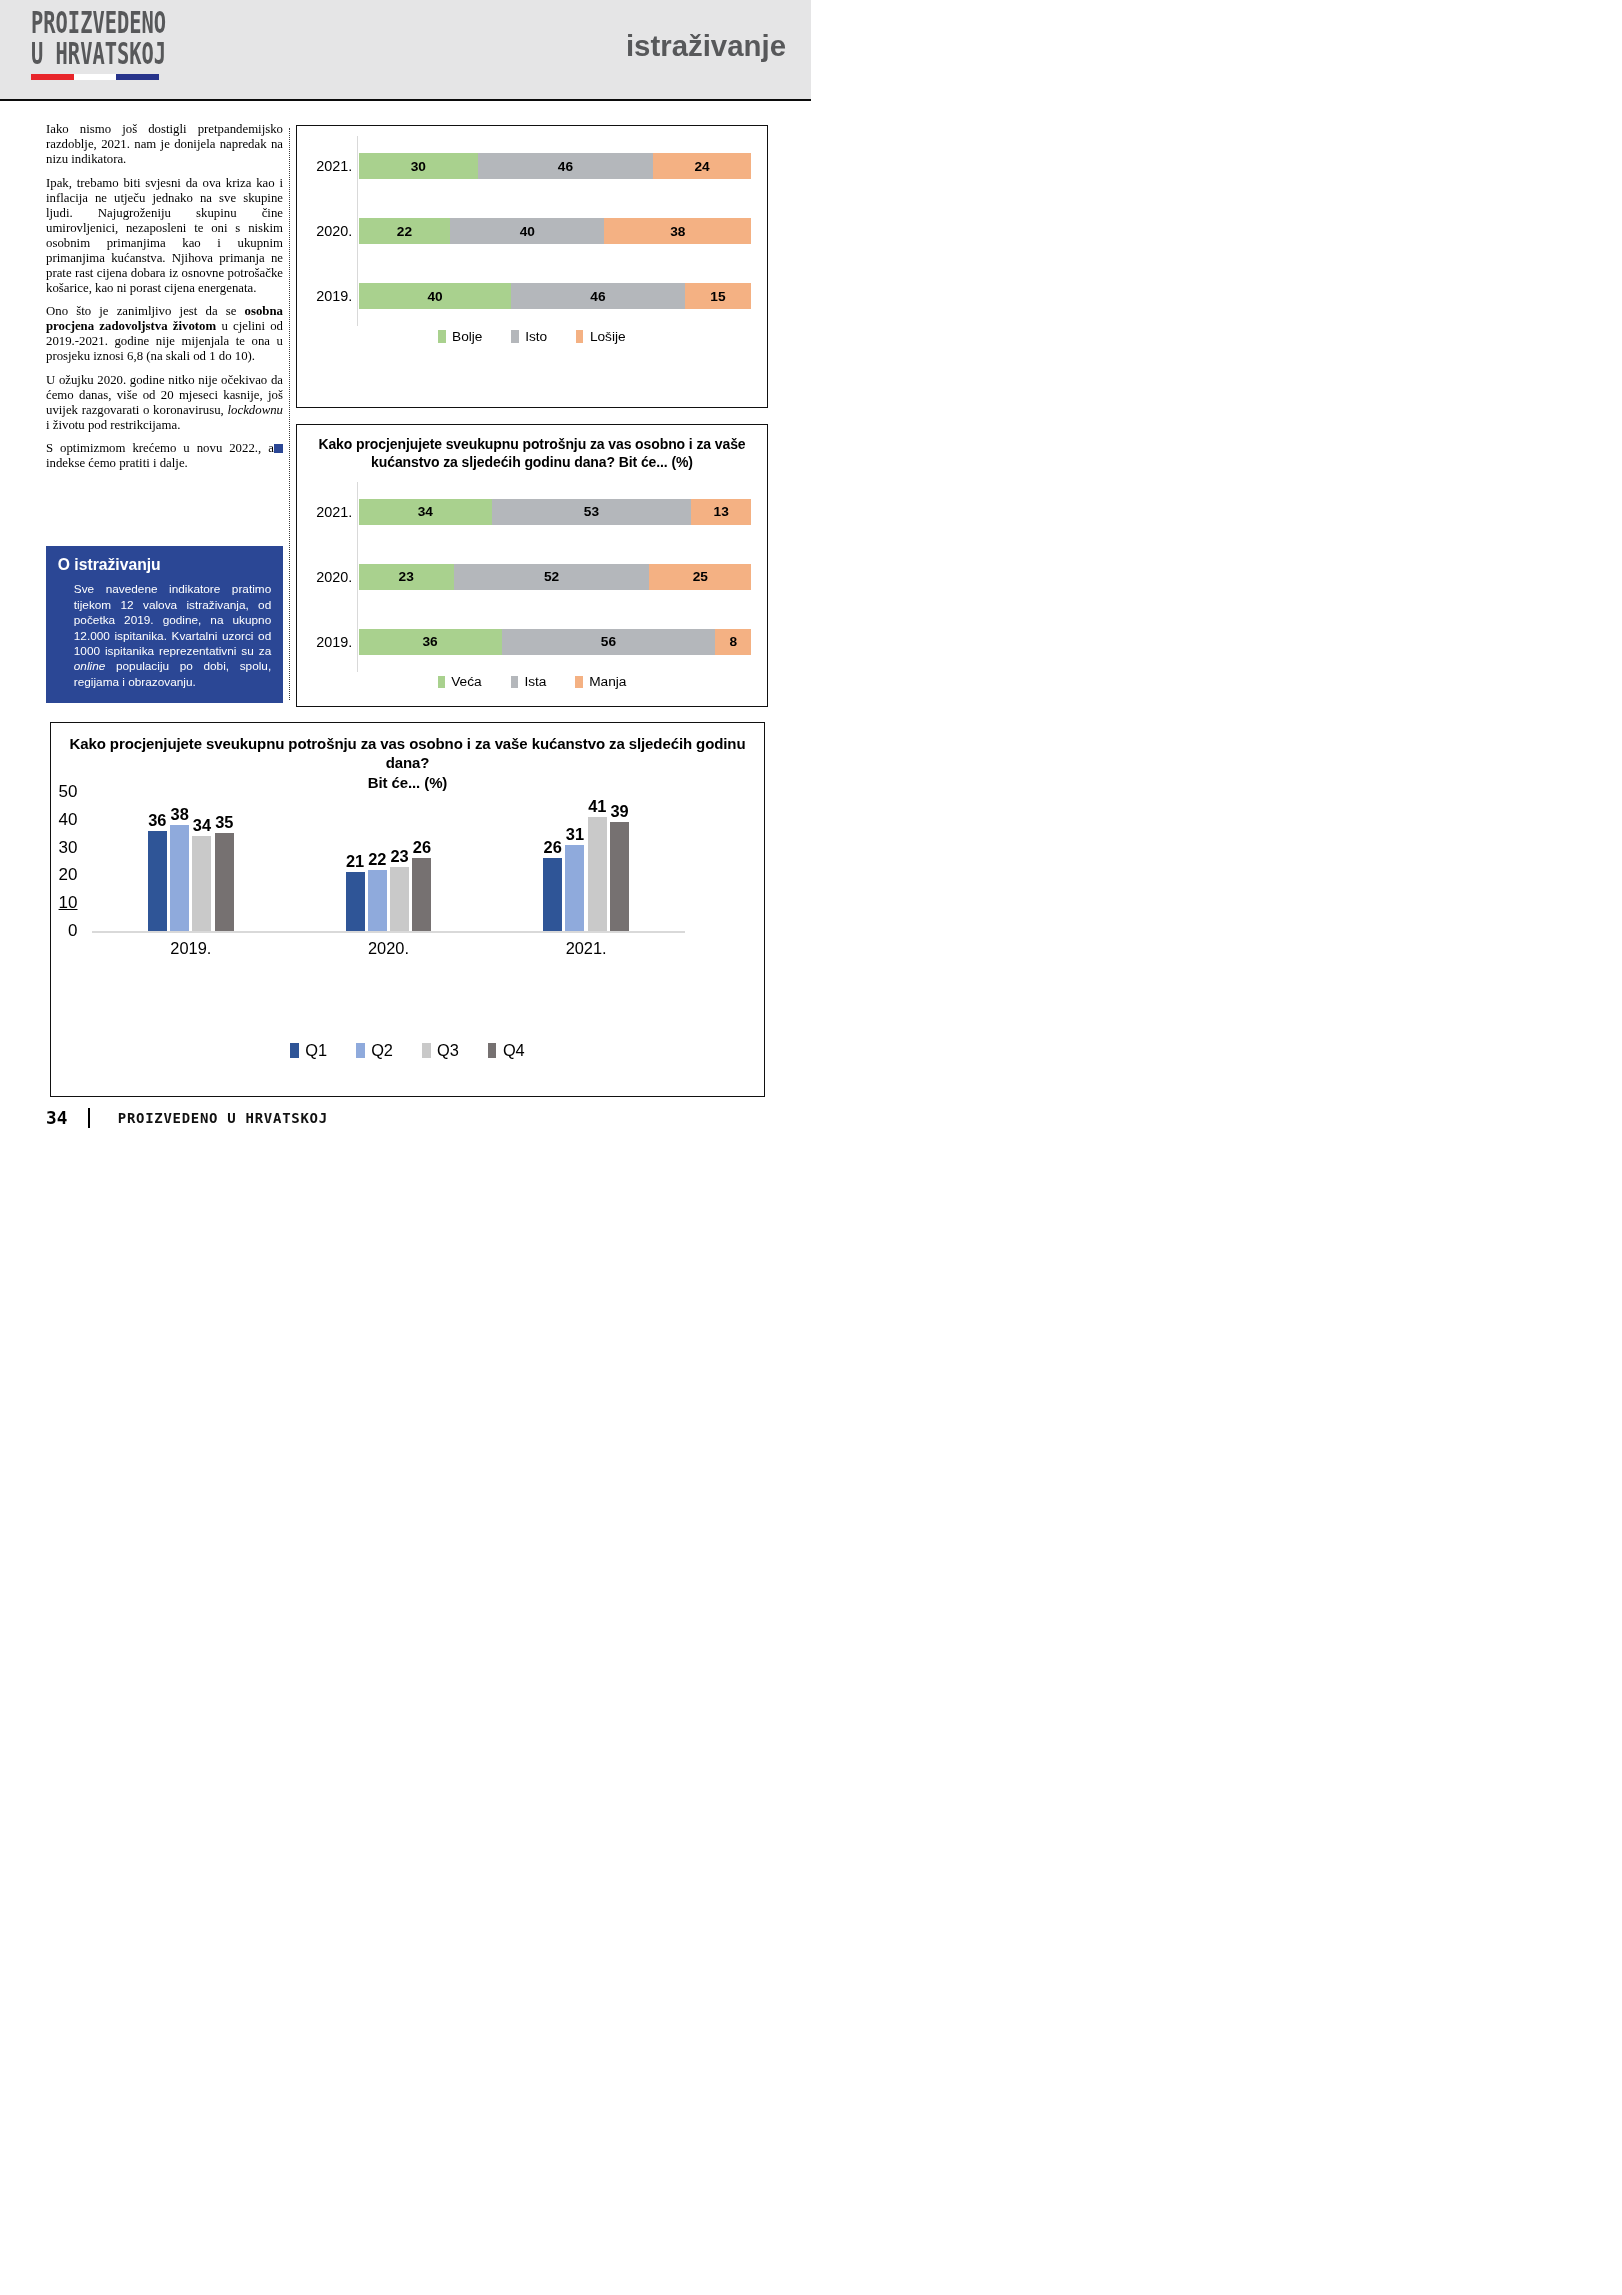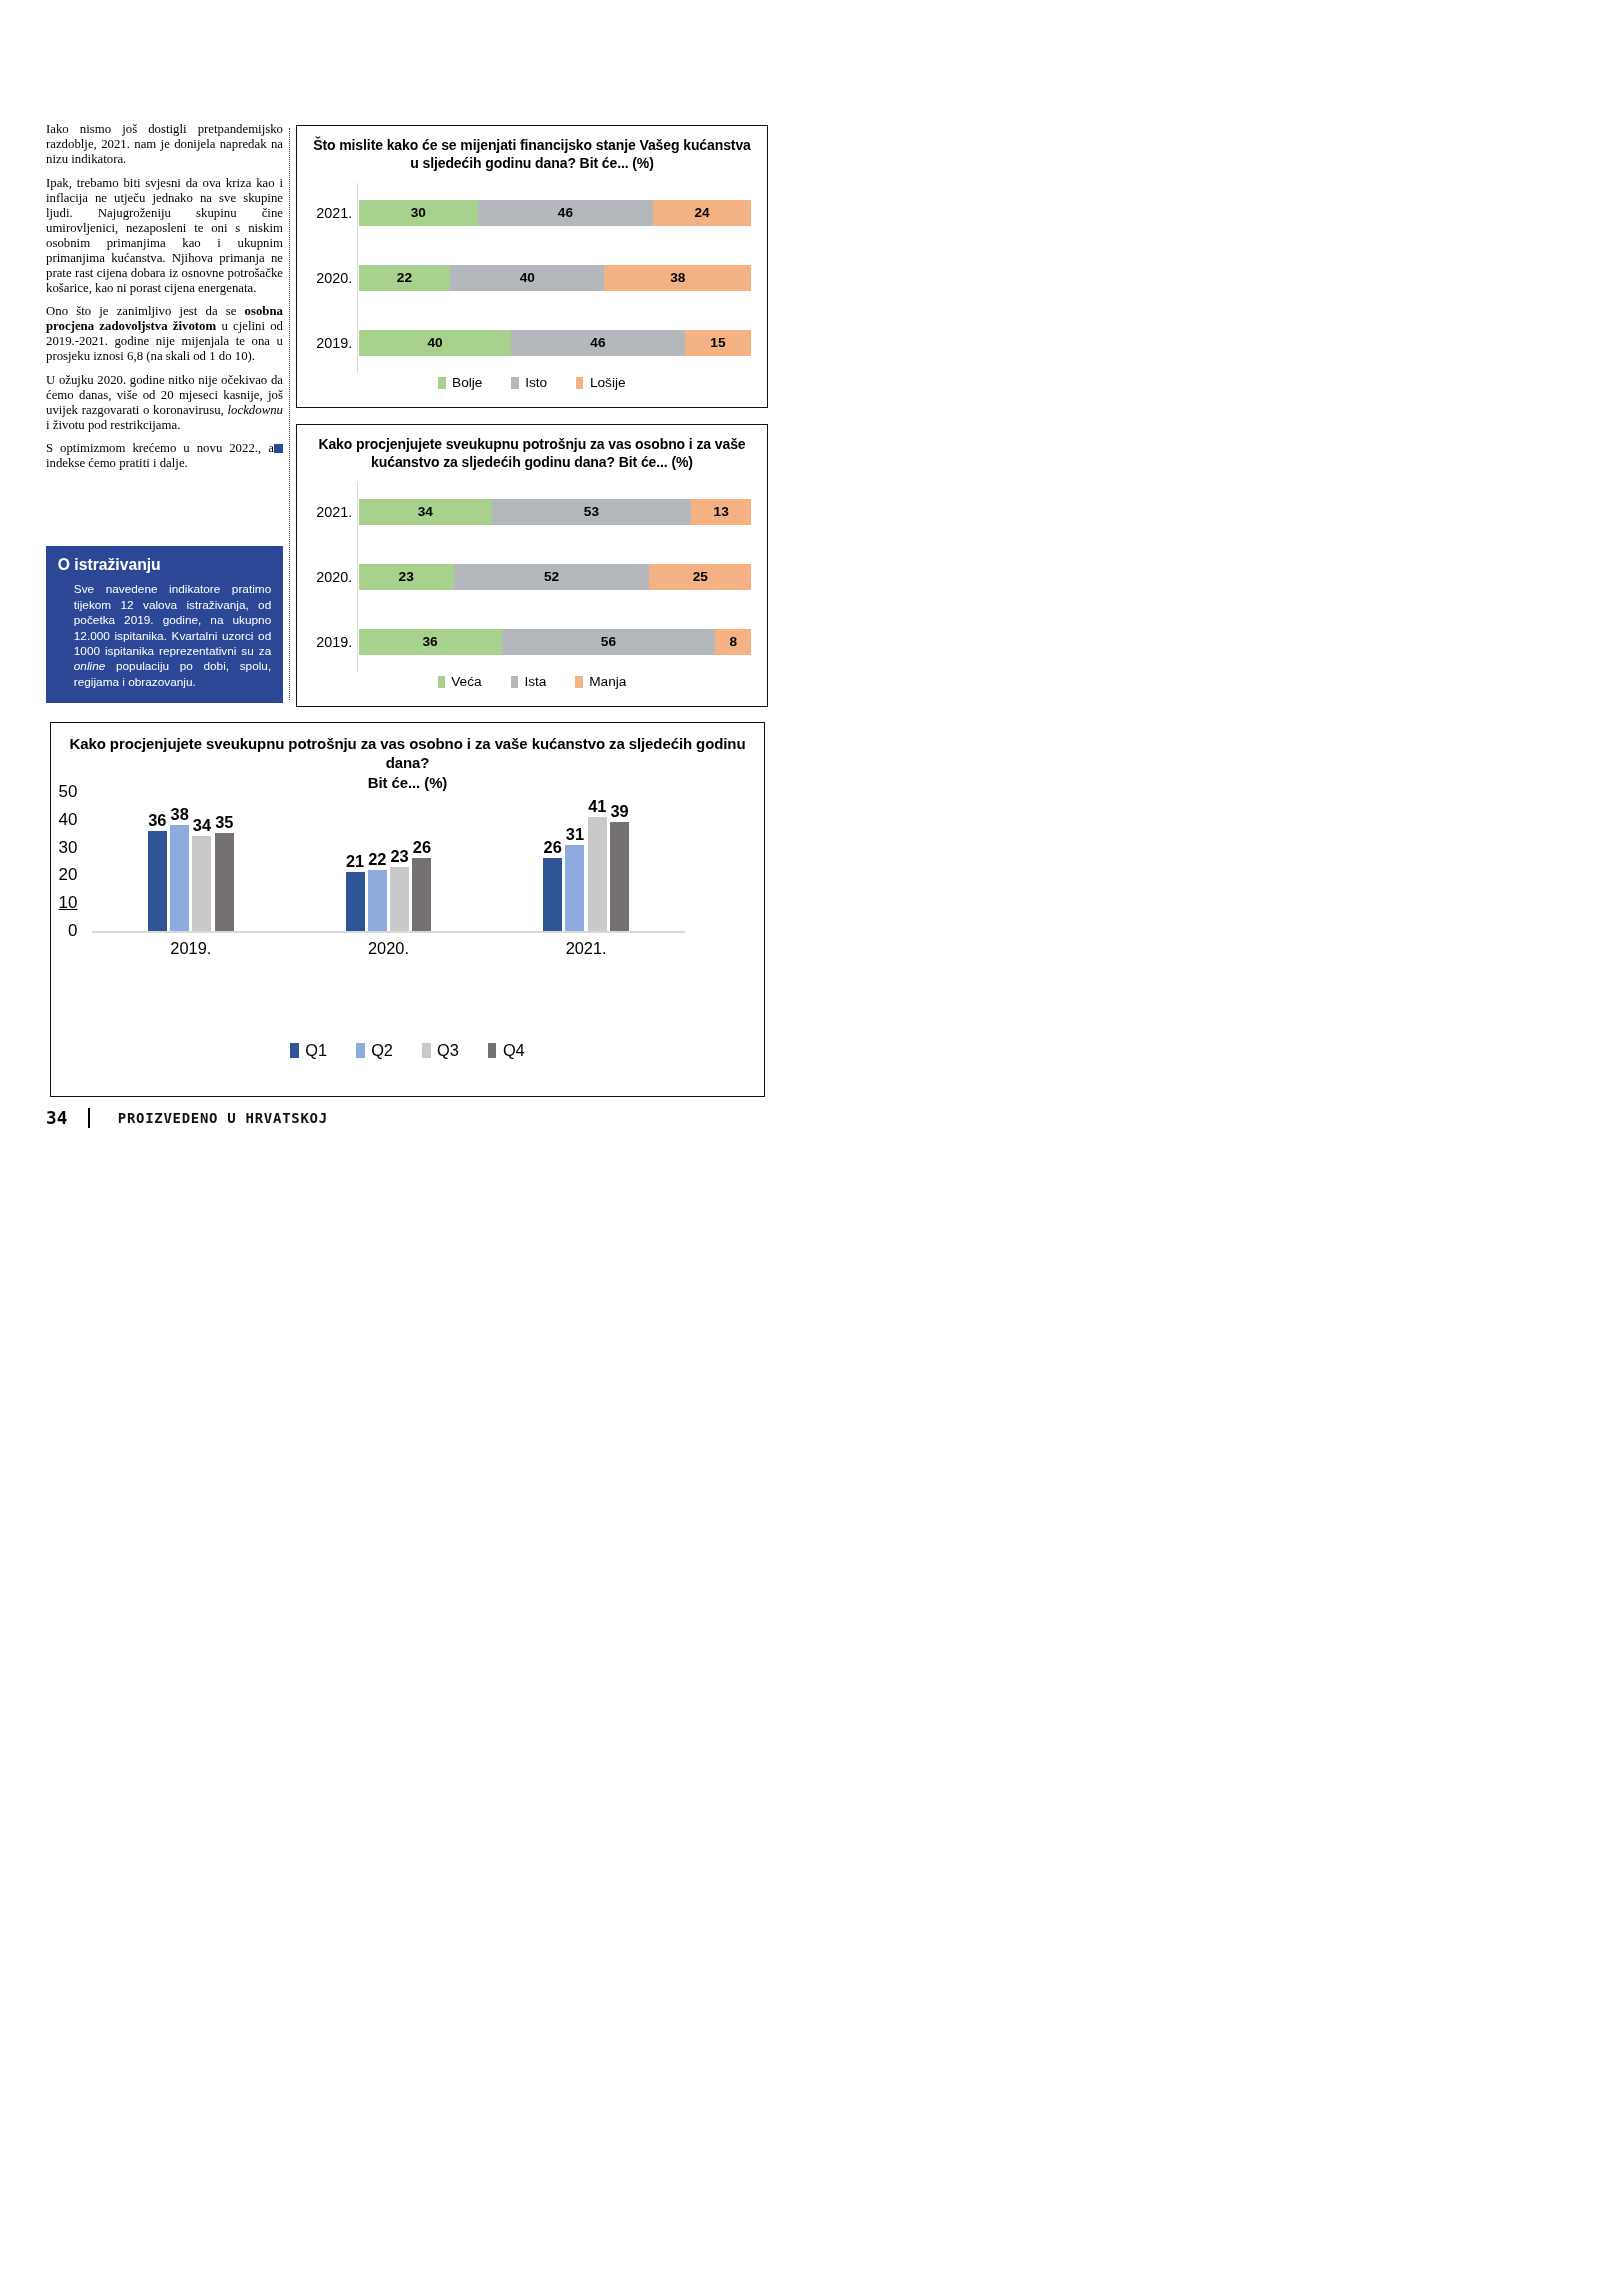--- a/index.html
+++ b/index.html
@@ -75,41 +75,49 @@
   .footer{position:absolute;left:46px;top:1108px;display:flex;align-items:center;}
   .pagenum{font-family:"DejaVu Sans Mono",monospace;font-weight:bold;font-size:17.7px;}
   .fdiv{width:2px;height:19.6px;background:#000;margin:0 27.5px 0 21px;}
   .fbrand{font-family:"DejaVu Sans Mono",monospace;font-weight:bold;font-size:14px;letter-spacing:0.7px;color:#111;}
 </style>
 </head>
 <body>
 
 <div class="page">
 
+  <header class="header">
+    <div class="logo">
+      <div class="logo-line">PROIZVEDENO</div>
+      <div class="logo-line">U HRVATSKOJ</div>
+      <div class="flag">
+        <span class="f-red" style="background: rgb(232, 37, 42);"></span>
+        <span class="f-white" style="background: rgb(255, 255, 255);"></span>
+        <span class="f-blue" style="background: rgb(39, 52, 139);"></span>
+      </div>
+    </div>
+    <div class="section-label">istraživanje</div>
+  </header>
 
   <section class="article">
     <p><span>Iako nismo još dostigli pretpandemijsko razdoblje, 2021. nam je donijela napredak na nizu indikatora.</span></p>
     <p><span>Ipak, trebamo biti svjesni da ova kriza kao i inflacija ne utječu jednako na sve skupine ljudi. Najugroženiju skupinu čine umirovljenici, nezaposleni te oni s niskim osobnim primanjima kao i ukupnim primanjima kućanstva. Njihova primanja ne prate rast cijena dobara iz osnovne potrošačke košarice, kao ni porast cijena energenata.</span></p>
     <p><span>Ono što je zanimljivo jest da se </span><strong>osobna procjena zadovoljstva životom</strong><span> u cjelini od 2019.-2021. godine nije mijenjala te ona u prosjeku iznosi 6,8 (na skali od 1 do 10).</span></p>
     <p><span>U ožujku 2020. godine nitko nije očekivao da ćemo danas, više od 20 mjeseci kasnije, još uvijek razgovarati o koronavirusu, </span><em>lockdownu</em><span> i životu pod restrikcijama.</span></p>
     <p><span class="endmark" style="background: rgb(43, 71, 149);"></span><span>S optimizmom krećemo u novu 2022., a indekse ćemo pratiti i dalje.</span></p>
   </section>
 
   <div class="divider"></div>
 
   <aside class="info-box" style="background: rgb(43, 71, 149);">
     <div class="info-title">O istraživanju</div>
     <div class="info-body"><span>Sve navedene indikatore pratimo tijekom 12 valova istraživanja, od početka 2019. godine, na ukupno 12.000 ispitanika. Kvartalni uzorci od 1000 ispitanika reprezentativni su za </span><em>online</em><span> populaciju po dobi, spolu, regijama i obrazovanju.</span></div>
   </aside>
 
   <section class="chart-box box1">
-    <div class="c-title">
-      <div>Što mislite kako će se mijenjati financijsko stanje Vašeg kućanstva</div>
-      <div>u sljedećih godinu dana?  Bit će... (%)</div>
-    </div>
     <div class="stack-plot">
       <div class="axisline"></div>
       <div class="stack-rows">
           <div class="srow">
             <div class="srow-label">2021.</div>
             <div class="srow-bar">
               <div class="sseg" style="flex-grow: 30; background: rgb(169, 209, 142);">30</div>
               <div class="sseg" style="flex-grow: 46; background: rgb(180, 183, 187);">46</div>
               <div class="sseg" style="flex-grow: 24; background: rgb(244, 177, 131); text-align: center;">24</div>
             </div>

